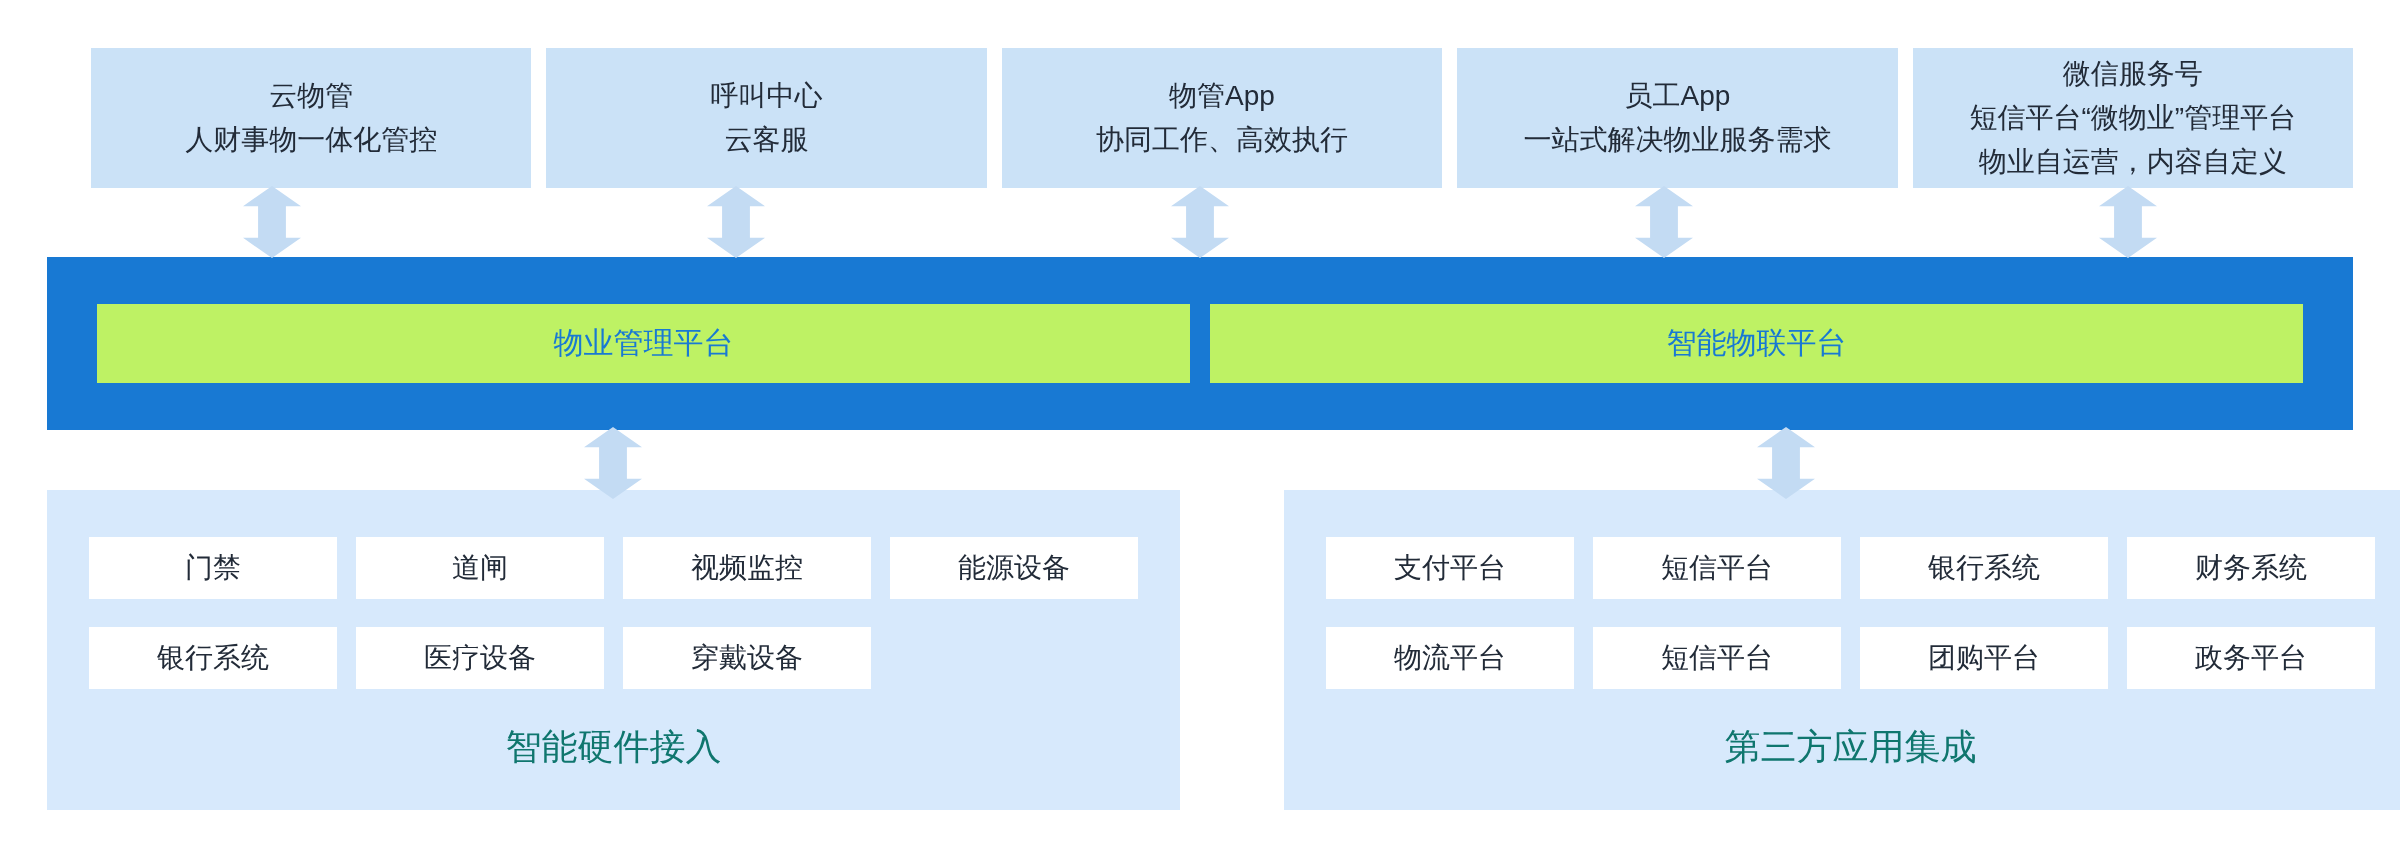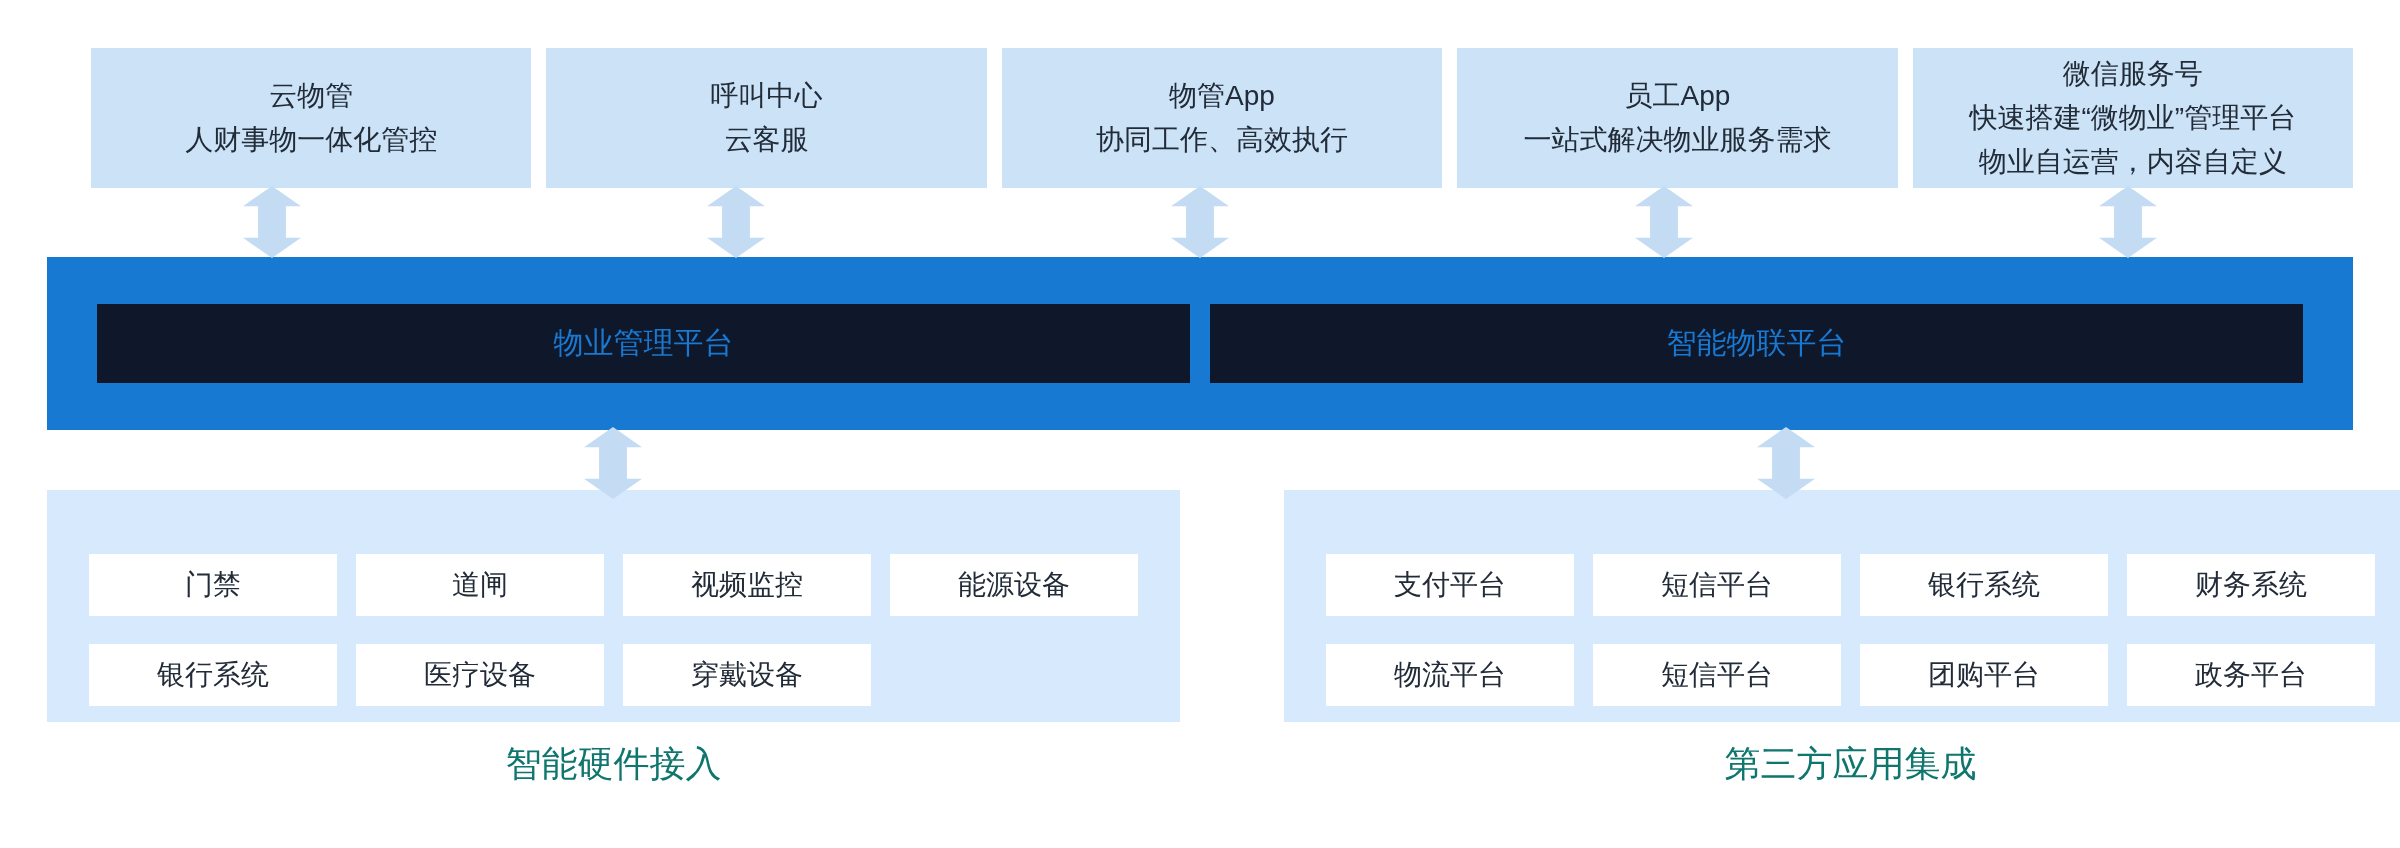--- a/index.html
+++ b/index.html
@@ -36,30 +36,30 @@
   .a6{left:584px;top:427px;}
   .a7{left:1757px;top:427px;}
   
   .band{
     position:absolute;left:47px;right:47px;top:257px;height:173px;
     background:#1879d3;
     display:flex;align-items:center;gap:20px;
     padding:0 50px;box-sizing:border-box;
   }
   .band-box{
-    flex:1;height:79px;background:#0f172a;
+    flex:1;height:79px;background:#bef264;
     display:flex;align-items:center;justify-content:center;
     color:#1879d3;font-size:30px;
   }
   
   .section{
-    position:absolute;top:490px;height:232px;width:1133px;
+    position:absolute;top:490px;height:320px;width:1133px;
     background:#d7e9fc;
     box-sizing:border-box;
-    padding:64px 42px 0 42px;
+    padding:47px 42px 0 42px;
   }
   .section.left{left:47px;}
   .section.right{left:1284px;}
   .item-grid{
     display:grid;grid-template-columns:repeat(4,1fr);
     column-gap:19px;row-gap:28px;
   }
   .item-box{
     height:62px;background:#ffffff;
     display:flex;align-items:center;justify-content:center;
@@ -87,21 +87,21 @@
     <div class="top-box">
       <div>物管App</div>
       <div>协同工作、高效执行</div>
     </div>
     <div class="top-box">
       <div>员工App</div>
       <div>一站式解决物业服务需求</div>
     </div>
     <div class="top-box">
       <div>微信服务号</div>
-      <div>快速搭建“微物业”管理平台</div>
+      <div>短信平台“微物业”管理平台</div>
       <div>物业自运营，内容自定义</div>
     </div>
   </div>
 
   <div class="arrow-v a1"></div>
   <div class="arrow-v a2"></div>
   <div class="arrow-v a3"></div>
   <div class="arrow-v a4"></div>
   <div class="arrow-v a5"></div>
 

